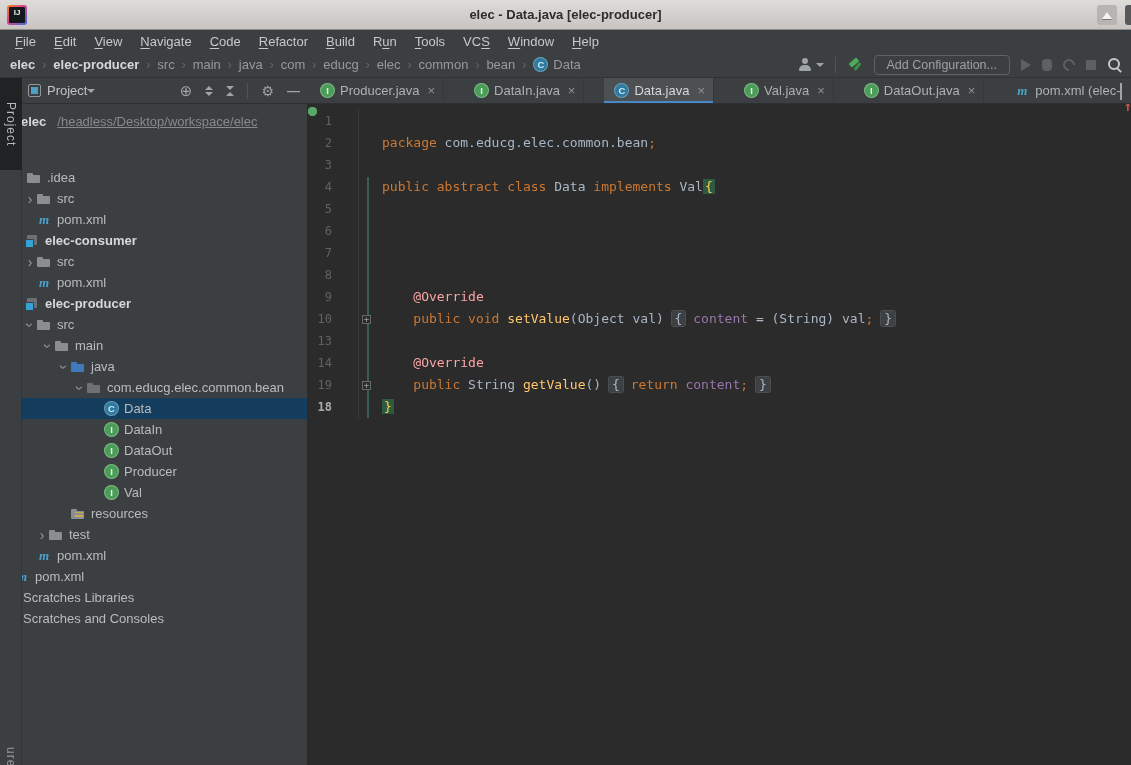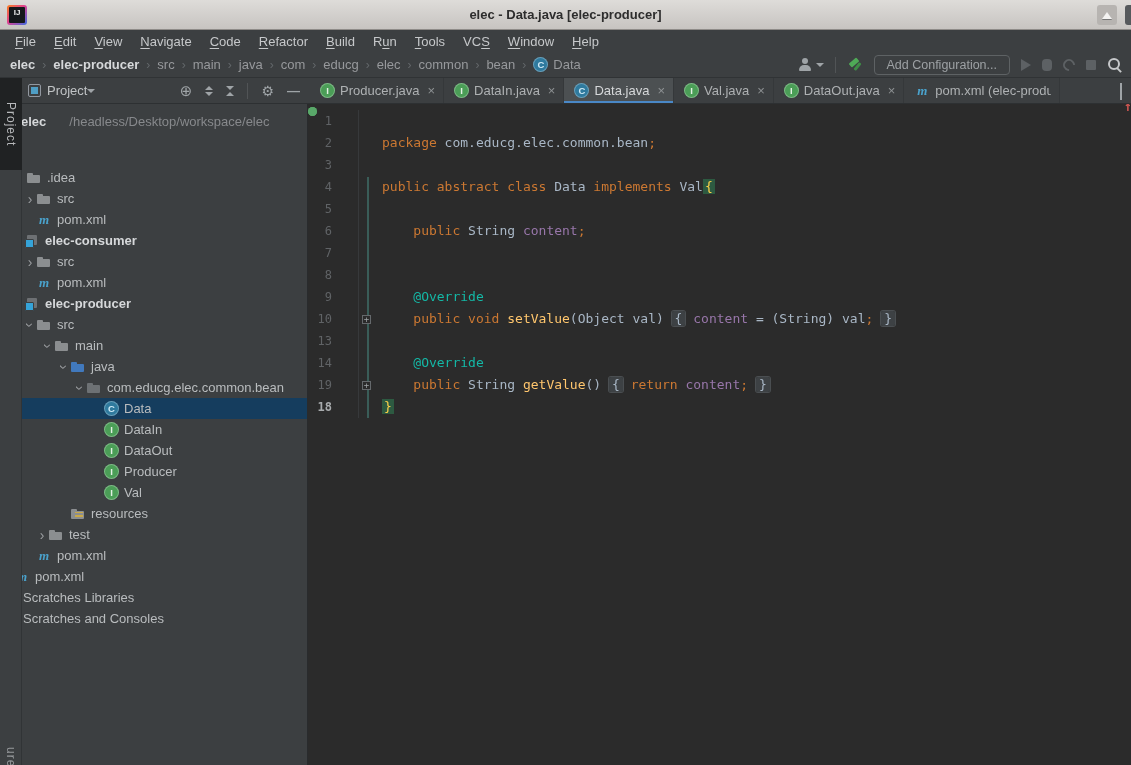--- a/index.html
+++ b/index.html
@@ -86,41 +86,41 @@
   .ic-panel::before { content:""; position:absolute; inset:2px; background:#4f9ec4; }
   .ph-label { color:#c0c3c5; }
   .ph-icons { margin-left:auto; display:flex; align-items:center; gap:13px; }
   .ic-locate { color:#9fa4a7; font:15px/16px "DejaVu Sans",sans-serif; width:auto; height:auto; }
   .updown { display:flex; flex-direction:column; align-items:center; gap:2px; }
   .t-up { width:0;height:0;border-left:4px solid transparent;border-right:4px solid transparent;border-bottom:4px solid #9fa4a7; }
   .t-dn { width:0;height:0;border-left:4px solid transparent;border-right:4px solid transparent;border-top:4px solid #9fa4a7; }
   .ic-gear { color:#9fa4a7; font:14px/16px "DejaVu Sans",sans-serif; width:auto; height:auto; }
   .ic-minus { color:#9fa4a7; font-weight:bold; }
 
-  .tabs { flex:1; display:flex; align-items:stretch; overflow:hidden; padding-left:2px; }
+  .tabs { flex:1; display:flex; align-items:stretch; overflow:hidden; padding-left:2px;gap:20px; }
   .tab { display:flex; align-items:center; gap:5px; padding:0 8px 0 10px; color:#aeb1b3;
          border-right:1px solid #35383a; position:relative; white-space:nowrap; }
   .tab.active { background:#4c5052; color:#d6d8da; }
   .tab.active::after { content:""; position:absolute; left:0; right:0; bottom:-1px; height:3px; background:#4a88c7; }
   .tab .x { color:#8e9294; margin-left:3px; font-size:13px; }
   .tab.trunc .tlabel { max-width:116px; overflow:hidden; }
   .tab-chev { margin-left:auto; align-self:center; margin-right:9px; flex:none; }
   .ic-chevdown { width:8px; height:8px; border-right:2px solid #9fa4a7; border-bottom:2px solid #9fa4a7;
                  transform:rotate(45deg); margin-top:-4px; }
 
   
   .content { flex:1; display:flex; min-height:0; }
   .tree-panel { width:286px; flex:none; background:#3c3f41; border-right:1px solid #292b2d;
                 overflow:hidden; padding-top:7px; }
   .tree { margin-left:-8px; }
   .trow { height:21px; line-height:21px; display:flex; align-items:center; color:#b9bcbe; white-space:nowrap; }
   .trow.sel { background:#153d5e; }
   .trow .tlbl { margin-left:5px; }
   .trow .bold { color:#d6d8da; font-weight:bold; }
-  .trow .suffix { color:#87898c; margin-left:23px; }
+  .trow .suffix { color:#87898c; margin-left:11px;text-decoration:underline; }
   .chev { width:12px; flex:none; color:#9b9ea1; font-size:14px; display:inline-block; text-align:center;
           line-height:12px; }
   .chev.open { transform:rotate(90deg); }
 
   
   .ic-folder::before, .ic-folder-java::before, .ic-package::before, .ic-resources::before {
     content:""; position:absolute; left:1px; top:3px; width:6px; height:3px; border-radius:1px 1px 0 0; background:#8b8e90; }
   .ic-folder::after, .ic-folder-java::after, .ic-package::after, .ic-resources::after {
     content:""; position:absolute; left:1px; top:5px; width:13px; height:8px; border-radius:1px; background:#8b8e90; }
   .ic-folder-java::before, .ic-folder-java::after { background:#4179bd; }
@@ -157,21 +157,21 @@
   .ic-override::after { content:"\2191"; position:absolute; right:-1px; top:-2px;
                         font:bold 10px/12px "DejaVu Sans",sans-serif; color:#c75450; }
   .ic-foldplus { width:9px; height:9px; border:1px solid #65696c; background:#2b2b2b; position:relative; }
   .ic-foldplus::before { content:"+"; position:absolute; left:0; right:0; top:-1px; text-align:center;
                          font:9px/9px "DejaVu Sans Mono",monospace; color:#9fa4a7; }
   .ecode { padding-left:8px; white-space:pre; }
   .tk-kw { color:#cc7832; }
   .tk-pl { color:#a9b7c6; }
   .tk-fd { color:#9876aa; }
   .tk-mt { color:#ffc66d;margin-top:36px; }
-  .tk-an { color:#14b8a6; }
+  .tk-an { color:#fca5a5; }
   .tk-sc { color:#cc7832; }
   .tk-ch { background:#3d4144; color:#a9b7c6; border-radius:2px; padding:0 3px; box-shadow:0 0 0 1px #4a4e51; }
   .tk-bh { background:#2d5a41; color:#ffd24a; padding:0 2px; }
 </style>
 </head>
 <body>
 
 <div class="app">
 
   <div class="titlebar">
@@ -463,21 +463,20 @@
               <div class="eline">
                 <span class="lnum">5</span>
                 <span class="gcol"></span>
                 <span class="fcol"></span>
                 <span class="ecode"></span>
               </div>
               <div class="eline">
                 <span class="lnum">6</span>
                 <span class="gcol"></span>
                 <span class="fcol"></span>
-                <span class="ecode"><span class="tk-pl">    </span><span class="tk-kw">public</span><span class="tk-pl"> String </span><span class="tk-fd">content</span><span class="tk-sc">;</span></span>
               </div>
               <div class="eline">
                 <span class="lnum">7</span>
                 <span class="gcol"></span>
                 <span class="fcol"></span>
                 <span class="ecode"></span>
               </div>
               <div class="eline">
                 <span class="lnum">8</span>
                 <span class="gcol"></span>

